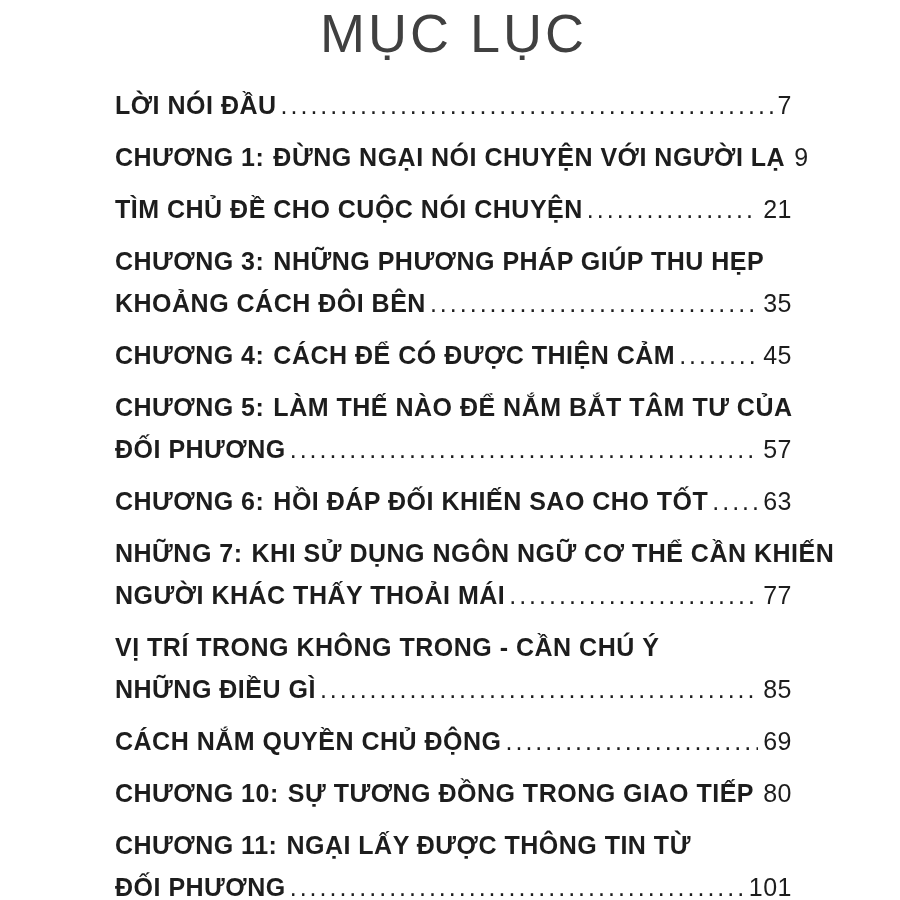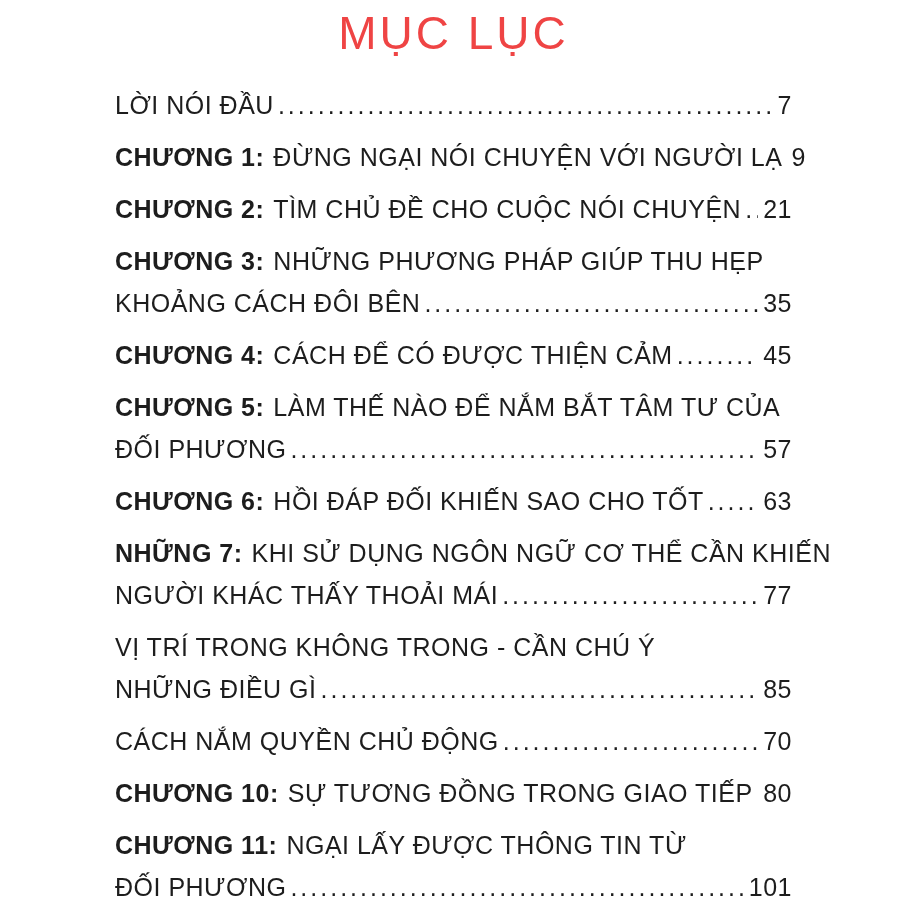--- a/index.html
+++ b/index.html
@@ -14,43 +14,43 @@
   .page {
     box-sizing: border-box;
     width: 900px;
     height: 900px;
     padding: 6px 108px 0 115px;
     color: #1d1d1d;
   }
   .doc-title {
     margin: 0 0 24px 0;
     text-align: center;
-    font-size: 46px;
+    font-size: 54px;
     font-weight: 400;
     letter-spacing: 3px;
     line-height: 54px;
-    color: #ef4444;
+    color: #404040;
   }
   .toc-list { width: 100%; }
   .entry { margin-bottom: 10px; }
   .line {
     display: flex;
     align-items: baseline;
     white-space: nowrap;
     font-size: 25px;
     line-height: 42px;
     letter-spacing: 0.5px;
   }
   .label {
     font-weight: 700;
     margin-right: 9px;
     letter-spacing: 0.5px;
   }
   .label:empty { margin-right: 0; }
-  .title, .title2 { font-weight: 400; }
+  .title, .title2 { font-weight: 700; }
   .leader {
     flex: 1 1 auto;
     min-width: 0;
     overflow: hidden;
     margin: 0 5px 0 4px;
   }
   .leader::before {
     content: "......................................................................................................................................";
     letter-spacing: 3px;
     font-weight: 400;
@@ -81,21 +81,20 @@
       <span class="label">CHƯƠNG 1:</span>
       <span class="title">ĐỪNG NGẠI NÓI CHUYỆN VỚI NGƯỜI LẠ</span>
       <span class="leader"></span>
       <span class="page-num">9</span>
     </div>
 
   </div>
 
   <div class="entry">
     <div class="line line1">
-      <span class="label">CHƯƠNG 2:</span>
       <span class="title">TÌM CHỦ ĐỀ CHO CUỘC NÓI CHUYỆN</span>
       <span class="leader"></span>
       <span class="page-num">21</span>
     </div>
 
   </div>
 
   <div class="entry">
     <div class="line line1">
       <span class="label">CHƯƠNG 3:</span>
@@ -164,21 +163,21 @@
       <span class="title2">NHỮNG ĐIỀU GÌ</span>
       <span class="leader"></span>
       <span class="page-num">85</span>
     </div>
   </div>
 
   <div class="entry">
     <div class="line line1">
       <span class="title">CÁCH NẮM QUYỀN CHỦ ĐỘNG</span>
       <span class="leader"></span>
-      <span class="page-num">70</span>
+      <span class="page-num">69</span>
     </div>
 
   </div>
 
   <div class="entry">
     <div class="line line1">
       <span class="label">CHƯƠNG 10:</span>
       <span class="title">SỰ TƯƠNG ĐỒNG TRONG GIAO TIẾP</span>
       <span class="leader"></span>
       <span class="page-num">80</span>

